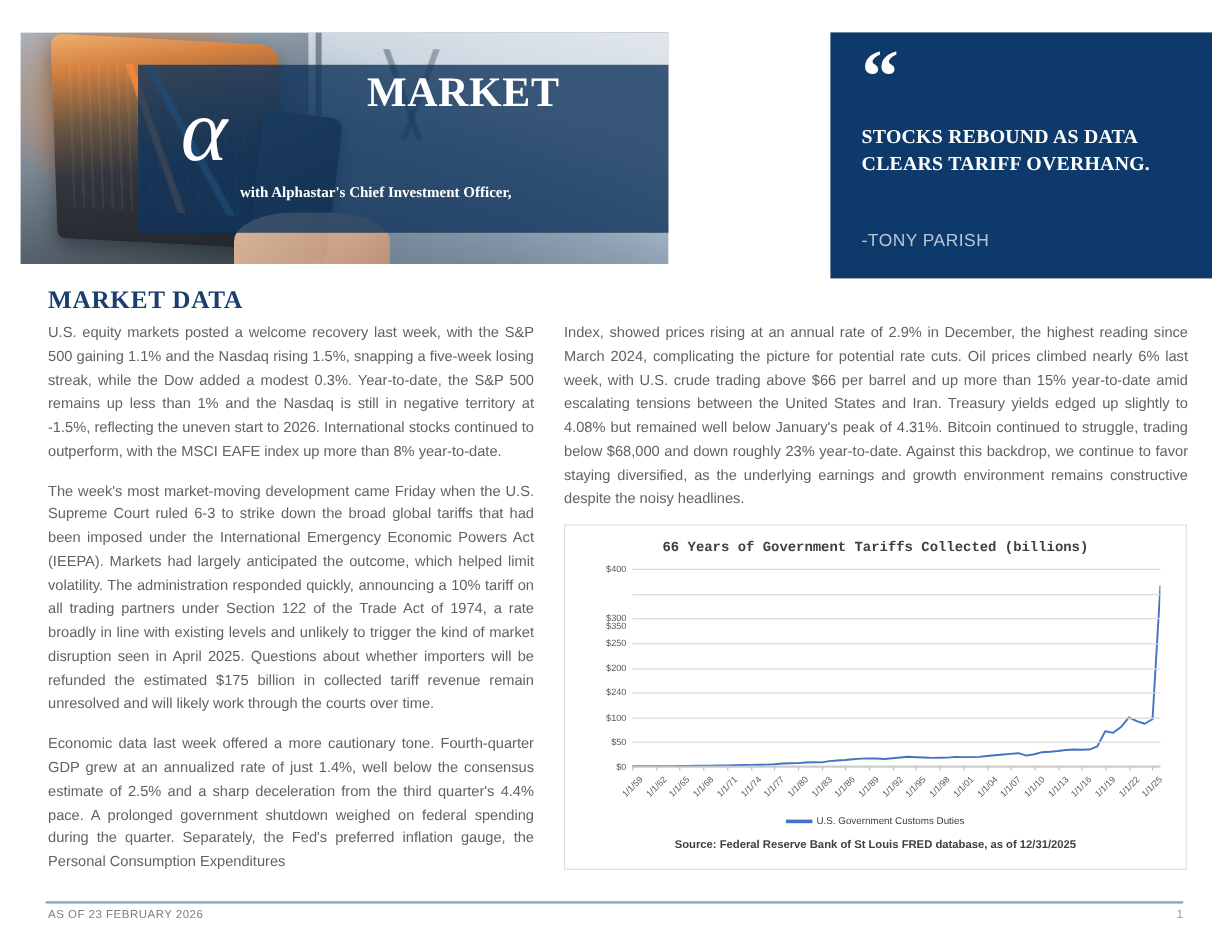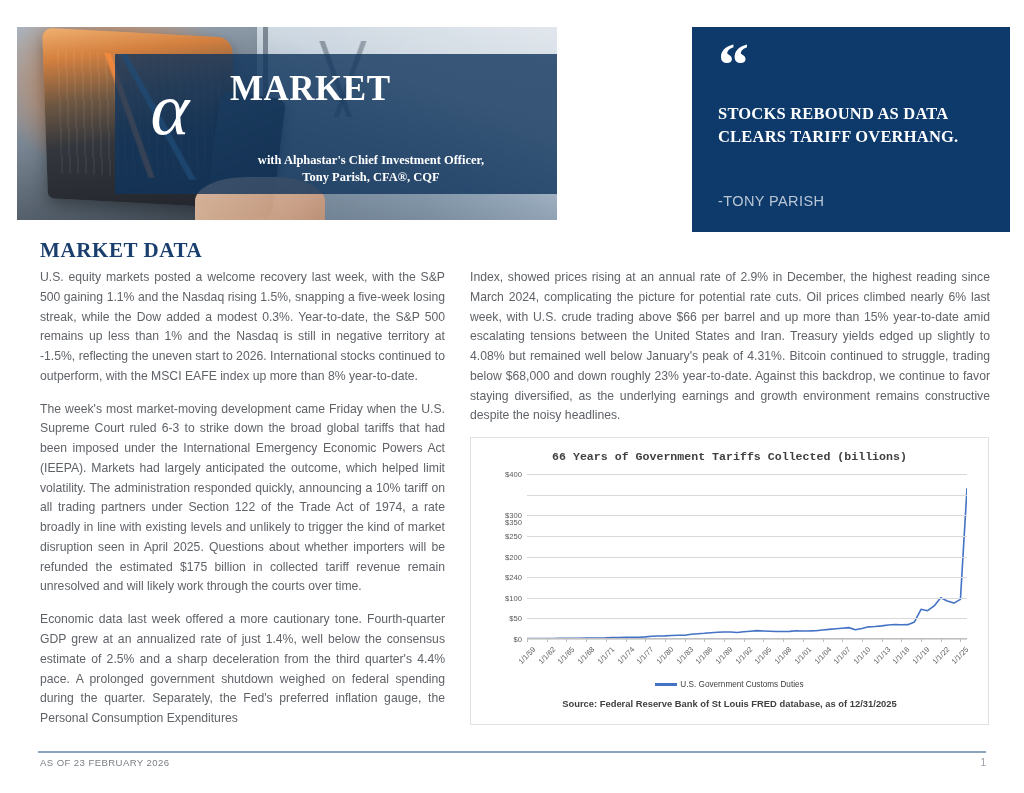--- a/index.html
+++ b/index.html
@@ -116,36 +116,36 @@
     font-family: "Liberation Serif", serif;
     font-size: 74px;
     font-style: italic;
     line-height: 90px;
     text-align: center;
     user-select: none;
   }
   #header-title {
     position: absolute;
     left: 230px;
-    top: 72px;
+    top: 60px;
     width: 312px;
-    text-align: left;
+    text-align: center;
     color: #ffffff;
     font-family: "Liberation Serif", serif;
     font-weight: bold;
     font-size: 35px;
     line-height: 0.98;
     letter-spacing: 0.5px;
   }
   #header-subtitle {
     position: absolute;
     left: 200px;
     top: 152px;
     width: 342px;
-    text-align: center;
+    text-align: left;
     color: #ffffff;
     font-family: "Liberation Serif", serif;
     font-weight: bold;
     font-size: 12.5px;
     line-height: 1.35;
   }
 
   
   #quote-box {
     position: absolute;
@@ -356,21 +356,20 @@
   <div class="photo-phone"></div>
   <div class="photo-hand"></div>
 </div>
 <div id="header-overlay"></div>
 <div id="header-alpha">α</div>
 <div id="header-title">
   <div>MARKET</div>
 </div>
 <div id="header-subtitle">
   <div>with Alphastar's Chief Investment Officer,</div>
-  <div>Tony Parish, CFA®, CQF</div>
 </div>
 
 <div id="quote-box">
   <div id="quote-mark">“</div>
   <div id="quote-text">STOCKS REBOUND AS DATA CLEARS TARIFF OVERHANG.</div>
   <div id="quote-attribution">-TONY PARISH</div>
 </div>
 
 <div id="section-title">MARKET DATA</div>
 <div class="column" id="col-left">

